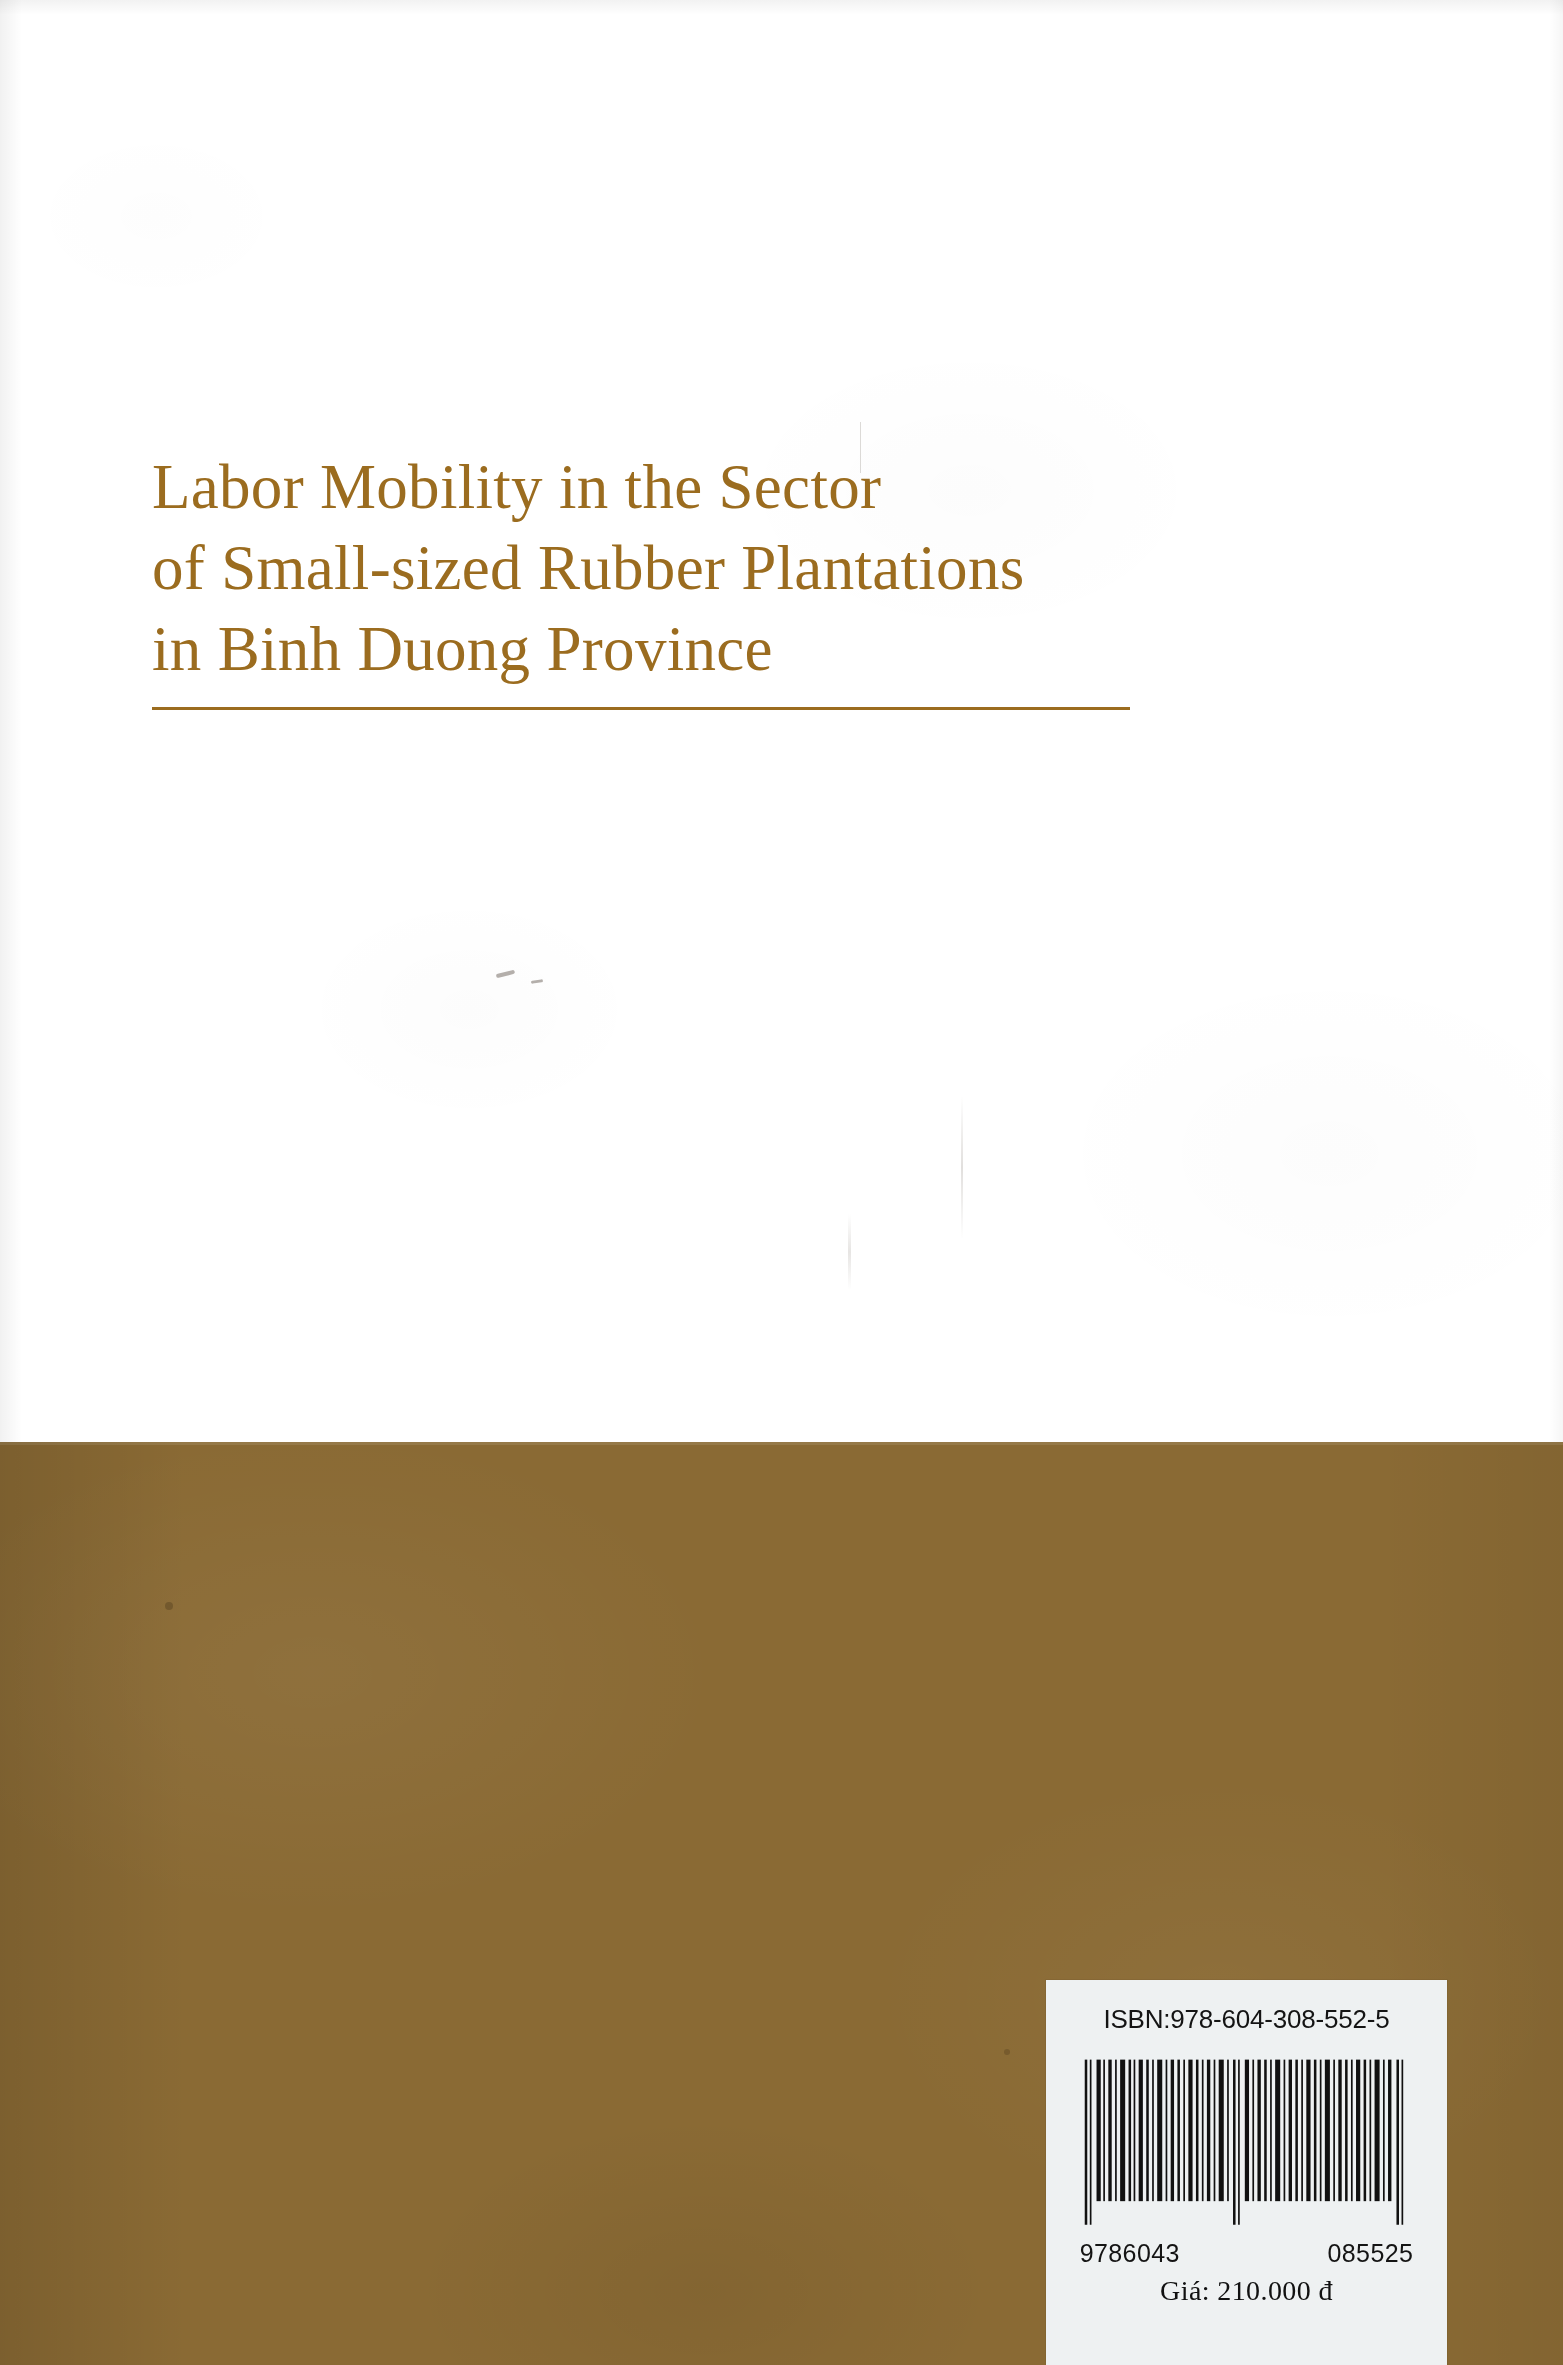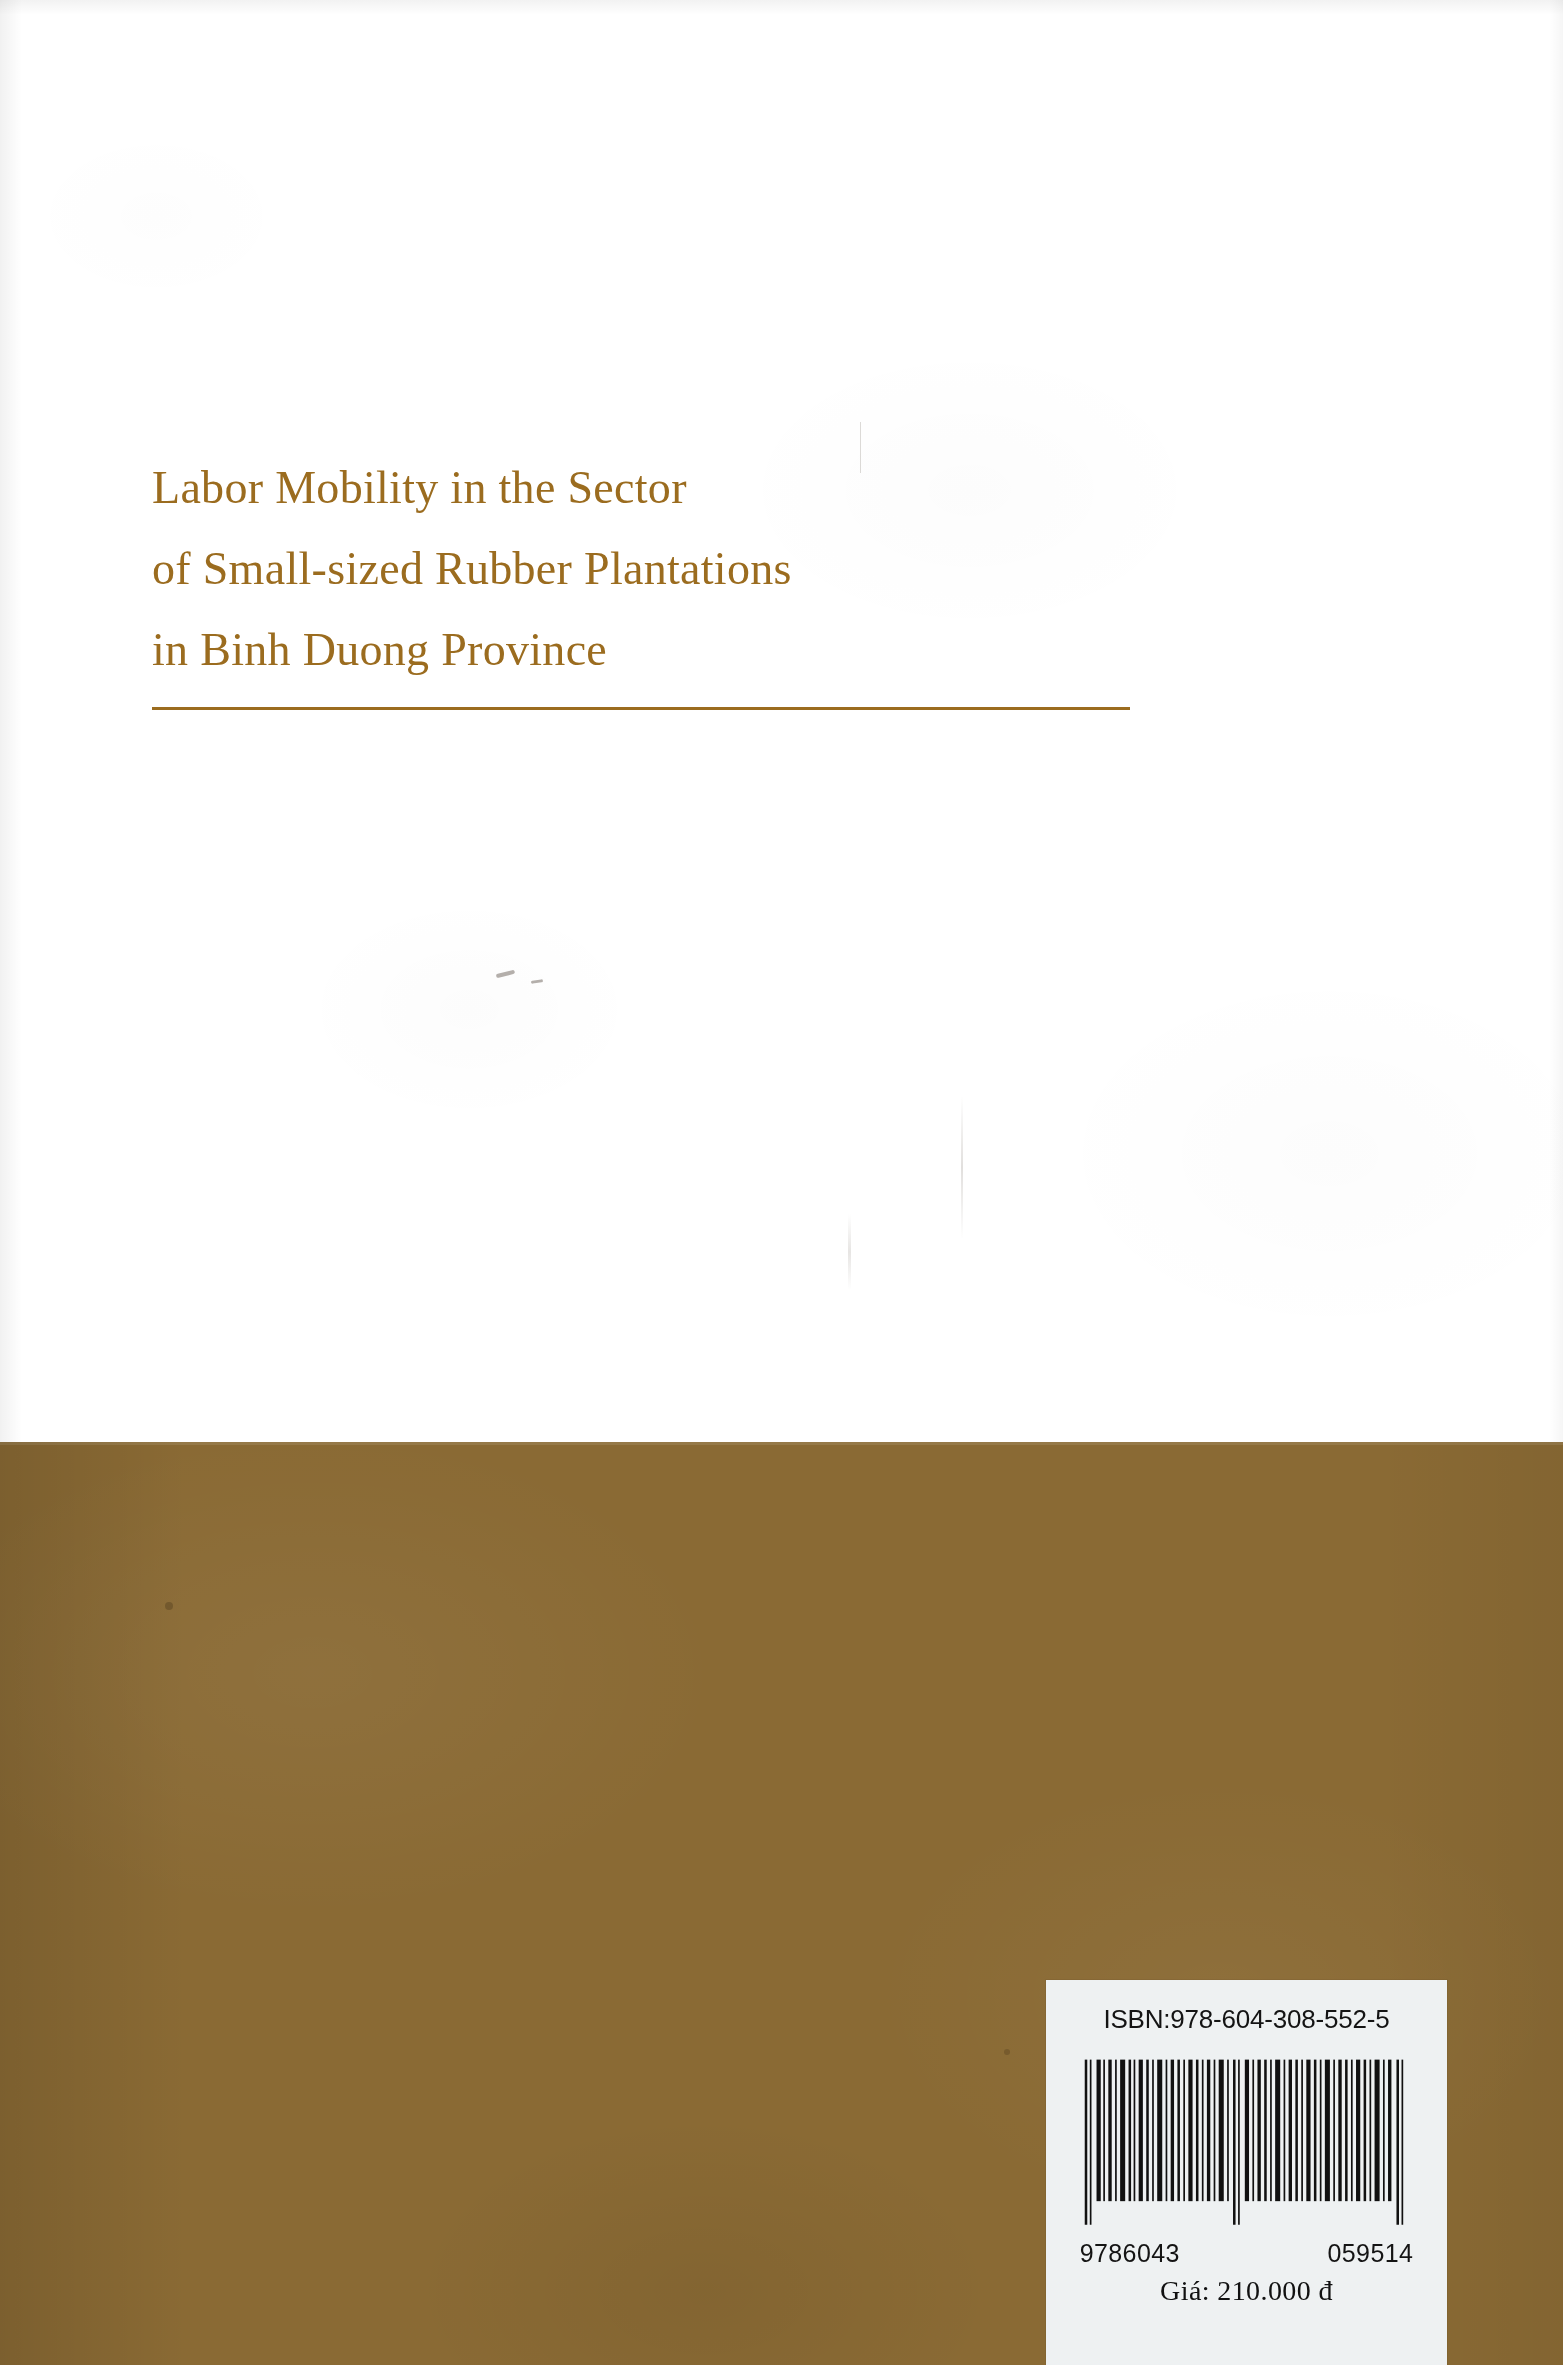--- a/index.html
+++ b/index.html
@@ -59,21 +59,21 @@
 
   
   .title-block {
     position: absolute;
     left: 152px;
     top: 447px;
     width: 995px;
   }
   .book-title {
     color: #9b6c1f;
-    font-size: 46px;
+    font-size: 63px;
     line-height: 81px;
     letter-spacing: 0.3px;
     font-weight: 400;
     white-space: pre-line;
   }
   .title-rule {
     margin-top: 17px;
     width: 978px;
     height: 2.5px;
     background: #9b6c1f;
@@ -303,18 +303,18 @@
         <rect x="368" y="4" width="4" height="168"></rect>
 
         <rect x="378" y="4" width="3" height="196"></rect>
         <rect x="384" y="4" width="2" height="196"></rect>
       </g>
     </svg>
   </div>
 
   <div class="isbn-digits-row">
     <span>9786043</span>
-    <span>059514</span>
+    <span>085525</span>
   </div>
 
   <div class="isbn-price">Giá: 210.000 đ</div>
 </div>
 
 
 </body></html>

